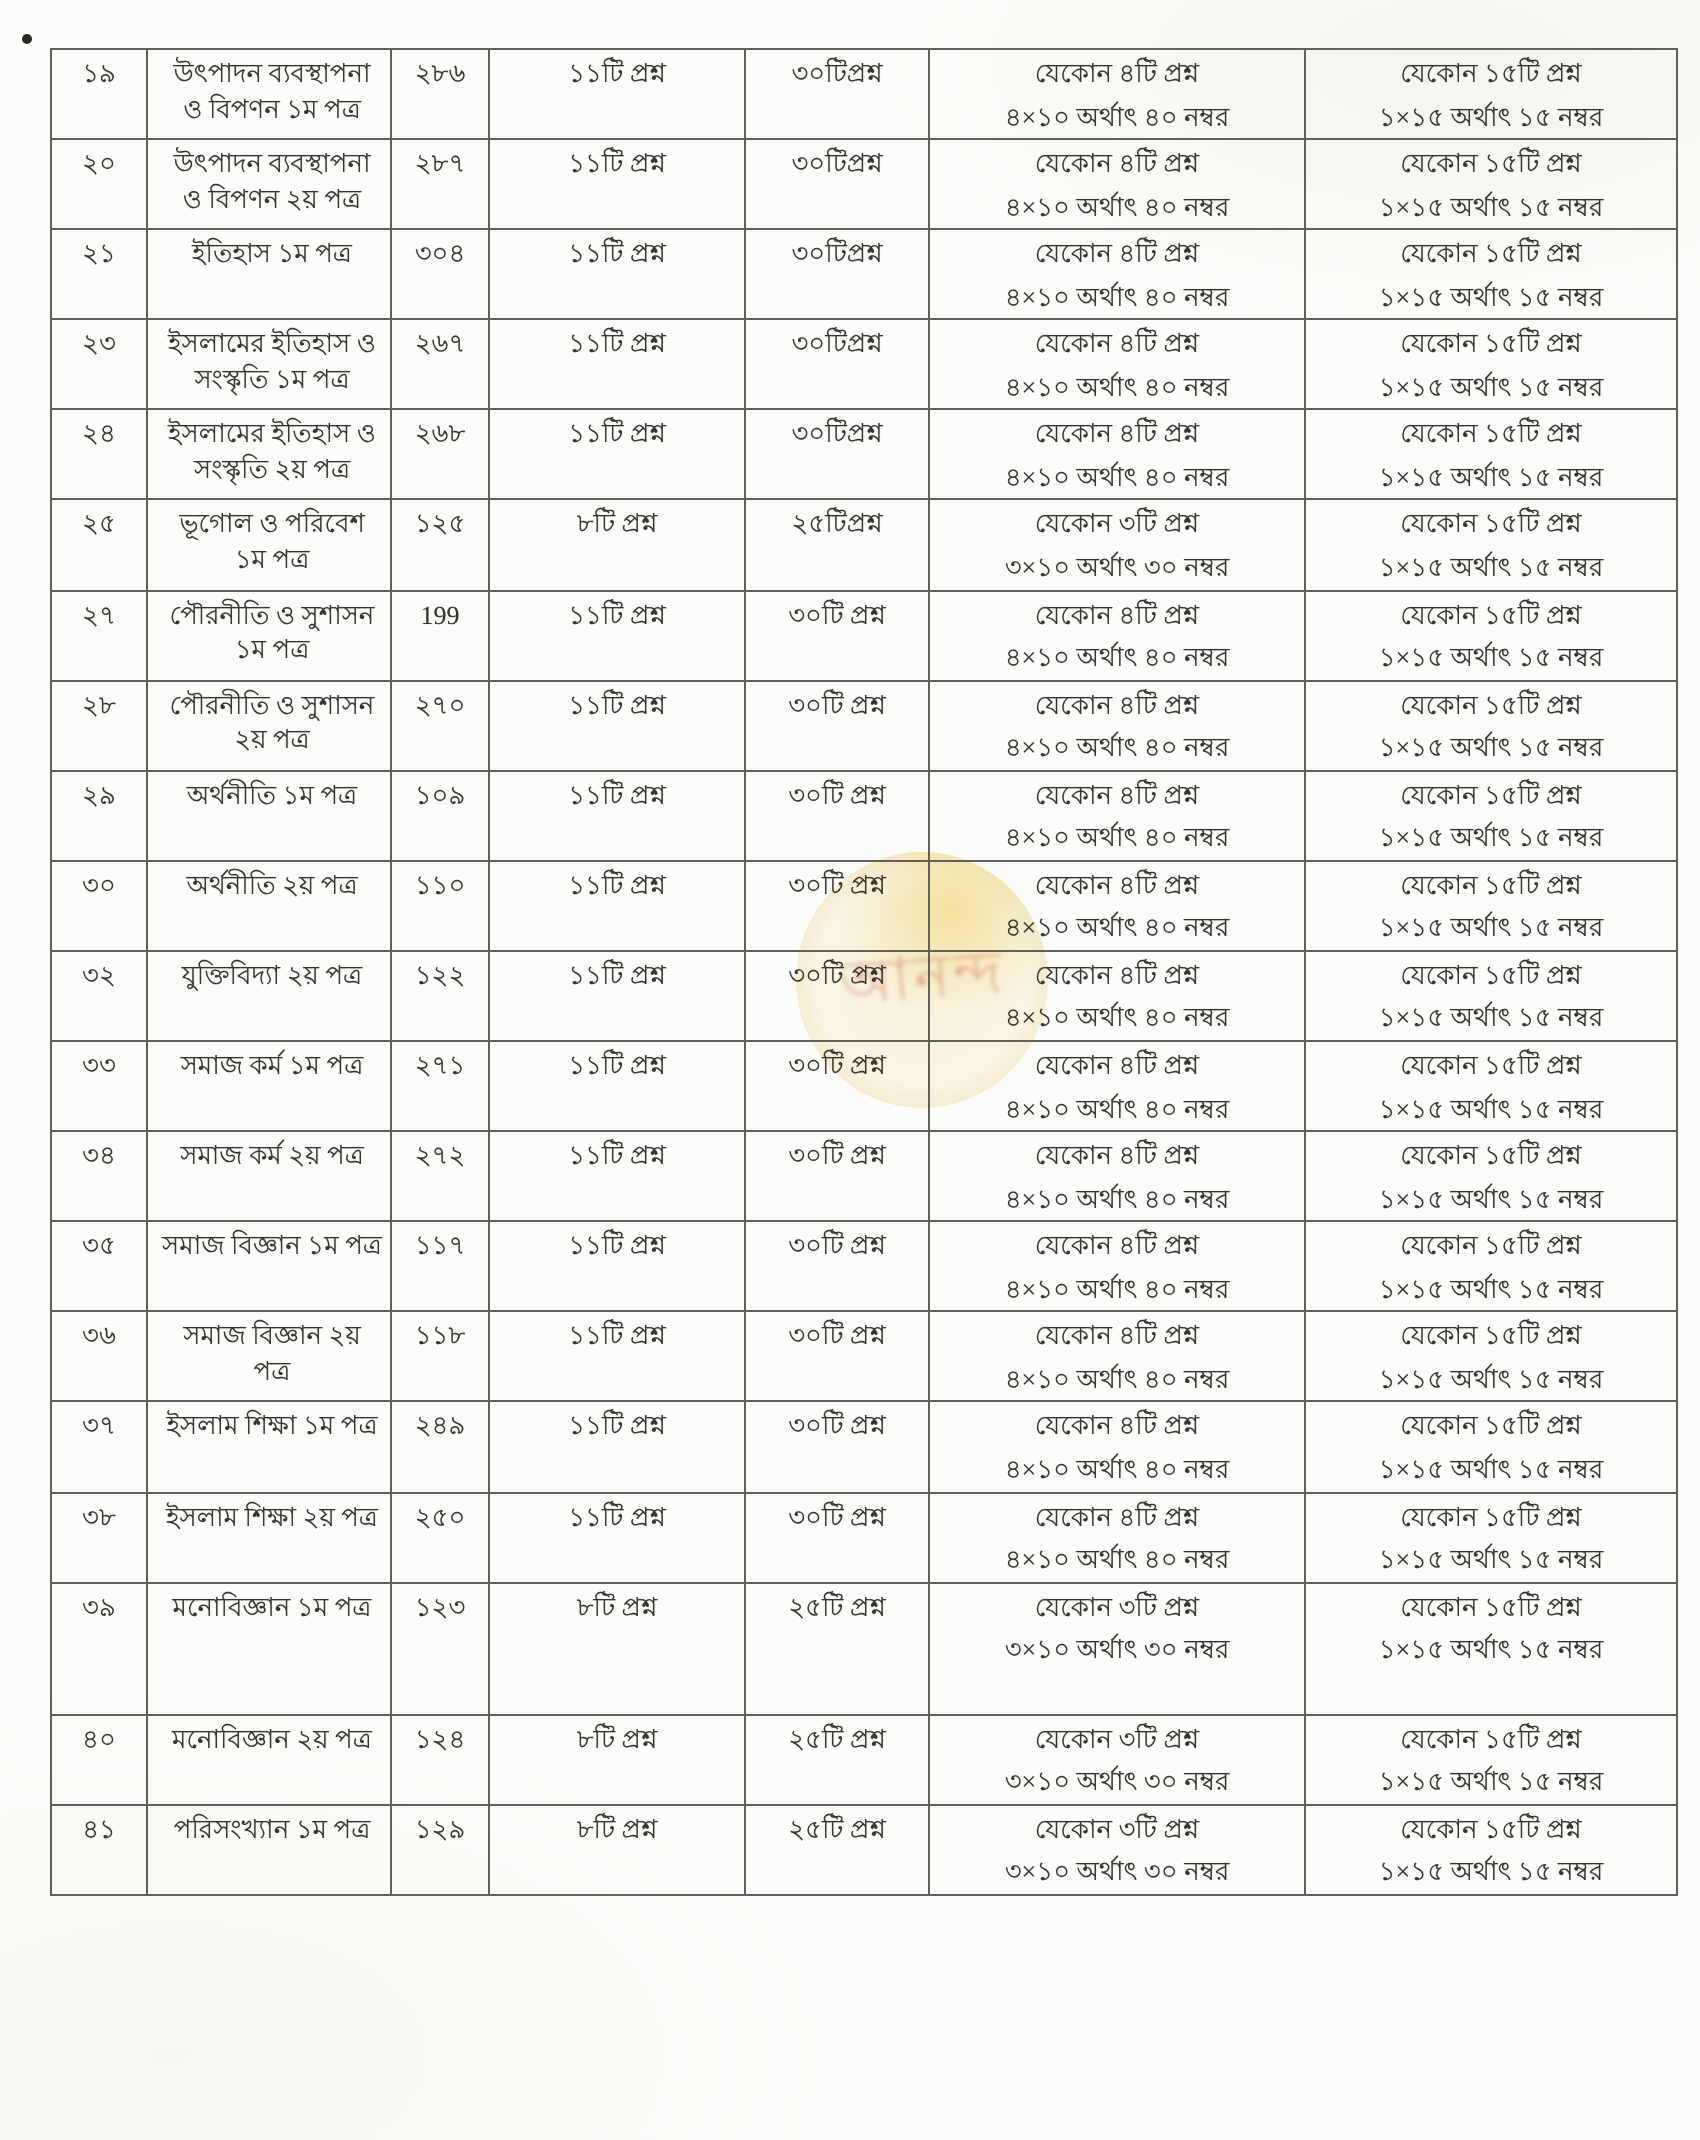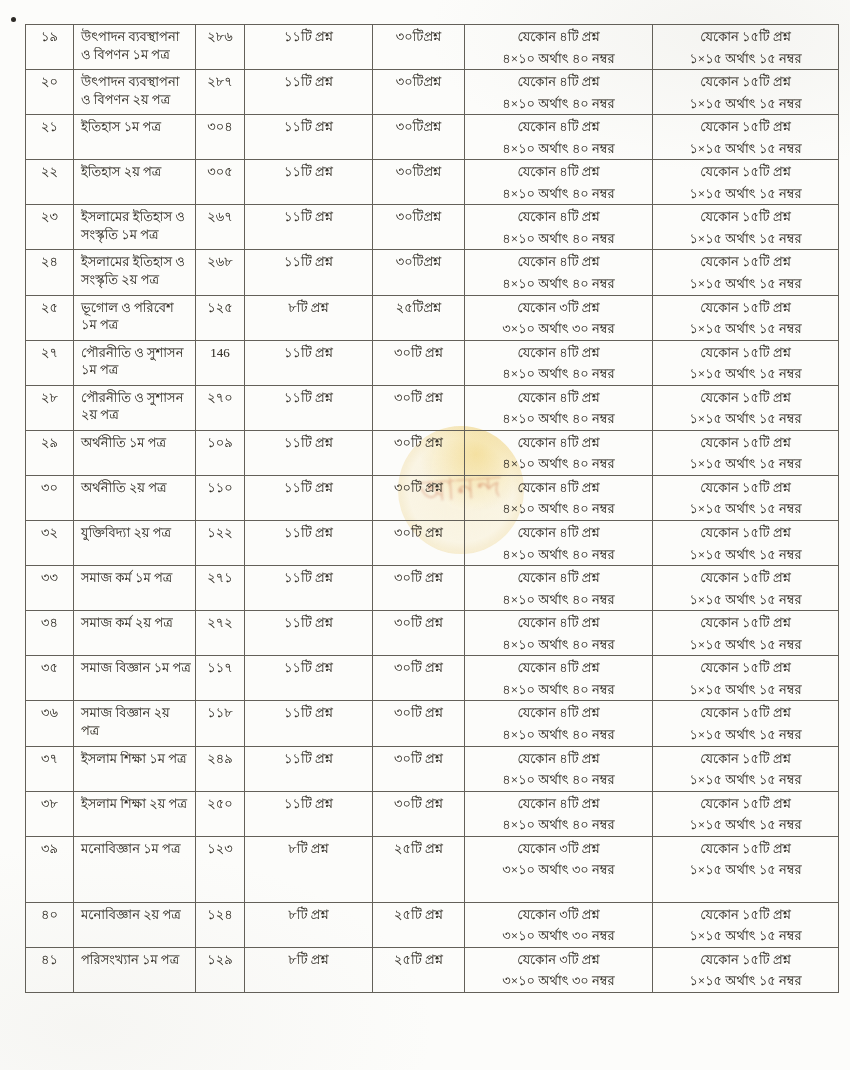--- a/index.html
+++ b/index.html
@@ -71,21 +71,21 @@
     vertical-align: top;
     padding: 3px 4px 2px 4px;
     font-size: 13px;
     line-height: 1.35;
     text-align: center;
     color: #39352d;
     text-shadow: 0 0 0.5px rgba(40,38,32,0.35);
     overflow: hidden;
   }
   table.schedule td.subject {
-    text-align: left;
+    text-align: center;
     padding-left: 7px;
   }
   .two-line .line2 {
     margin-top: 4px;
   }
 </style>
 </head>
 <body>
 
 <div class="sheet">
@@ -144,35 +144,20 @@
     <td>৩০টিপ্রশ্ন</td>
     <td class="two-line">
       <div class="line1">যেকোন ৪টি প্রশ্ন</div>
       <div class="line2">৪×১০ অর্থাৎ ৪০ নম্বর</div>
     </td>
     <td class="two-line">
       <div class="line1">যেকোন ১৫টি প্রশ্ন</div>
       <div class="line2">১×১৫ অর্থাৎ ১৫ নম্বর</div>
     </td>
   </tr>
-        <tr style="height: 39px;">
-    <td>২২</td>
-    <td class="subject">ইতিহাস ২য় পত্র</td>
-    <td>৩০৫</td>
-    <td>১১টি প্রশ্ন</td>
-    <td>৩০টিপ্রশ্ন</td>
-    <td class="two-line">
-      <div class="line1">যেকোন ৪টি প্রশ্ন</div>
-      <div class="line2">৪×১০ অর্থাৎ ৪০ নম্বর</div>
-    </td>
-    <td class="two-line">
-      <div class="line1">যেকোন ১৫টি প্রশ্ন</div>
-      <div class="line2">১×১৫ অর্থাৎ ১৫ নম্বর</div>
-    </td>
-  </tr>
         <tr style="height: 38px;">
     <td>২৩</td>
     <td class="subject">ইসলামের ইতিহাস ও সংস্কৃতি ১ম পত্র</td>
     <td>২৬৭</td>
     <td>১১টি প্রশ্ন</td>
     <td>৩০টিপ্রশ্ন</td>
     <td class="two-line">
       <div class="line1">যেকোন ৪টি প্রশ্ন</div>
       <div class="line2">৪×১০ অর্থাৎ ৪০ নম্বর</div>
     </td>
@@ -207,21 +192,21 @@
       <div class="line2">৩×১০ অর্থাৎ ৩০ নম্বর</div>
     </td>
     <td class="two-line">
       <div class="line1">যেকোন ১৫টি প্রশ্ন</div>
       <div class="line2">১×১৫ অর্থাৎ ১৫ নম্বর</div>
     </td>
   </tr>
         <tr style="height: 40px;">
     <td>২৭</td>
     <td class="subject">পৌরনীতি ও সুশাসন ১ম পত্র</td>
-    <td>146</td>
+    <td>199</td>
     <td>১১টি প্রশ্ন</td>
     <td>৩০টি প্রশ্ন</td>
     <td class="two-line">
       <div class="line1">যেকোন ৪টি প্রশ্ন</div>
       <div class="line2">৪×১০ অর্থাৎ ৪০ নম্বর</div>
     </td>
     <td class="two-line">
       <div class="line1">যেকোন ১৫টি প্রশ্ন</div>
       <div class="line2">১×১৫ অর্থাৎ ১৫ নম্বর</div>
     </td>

